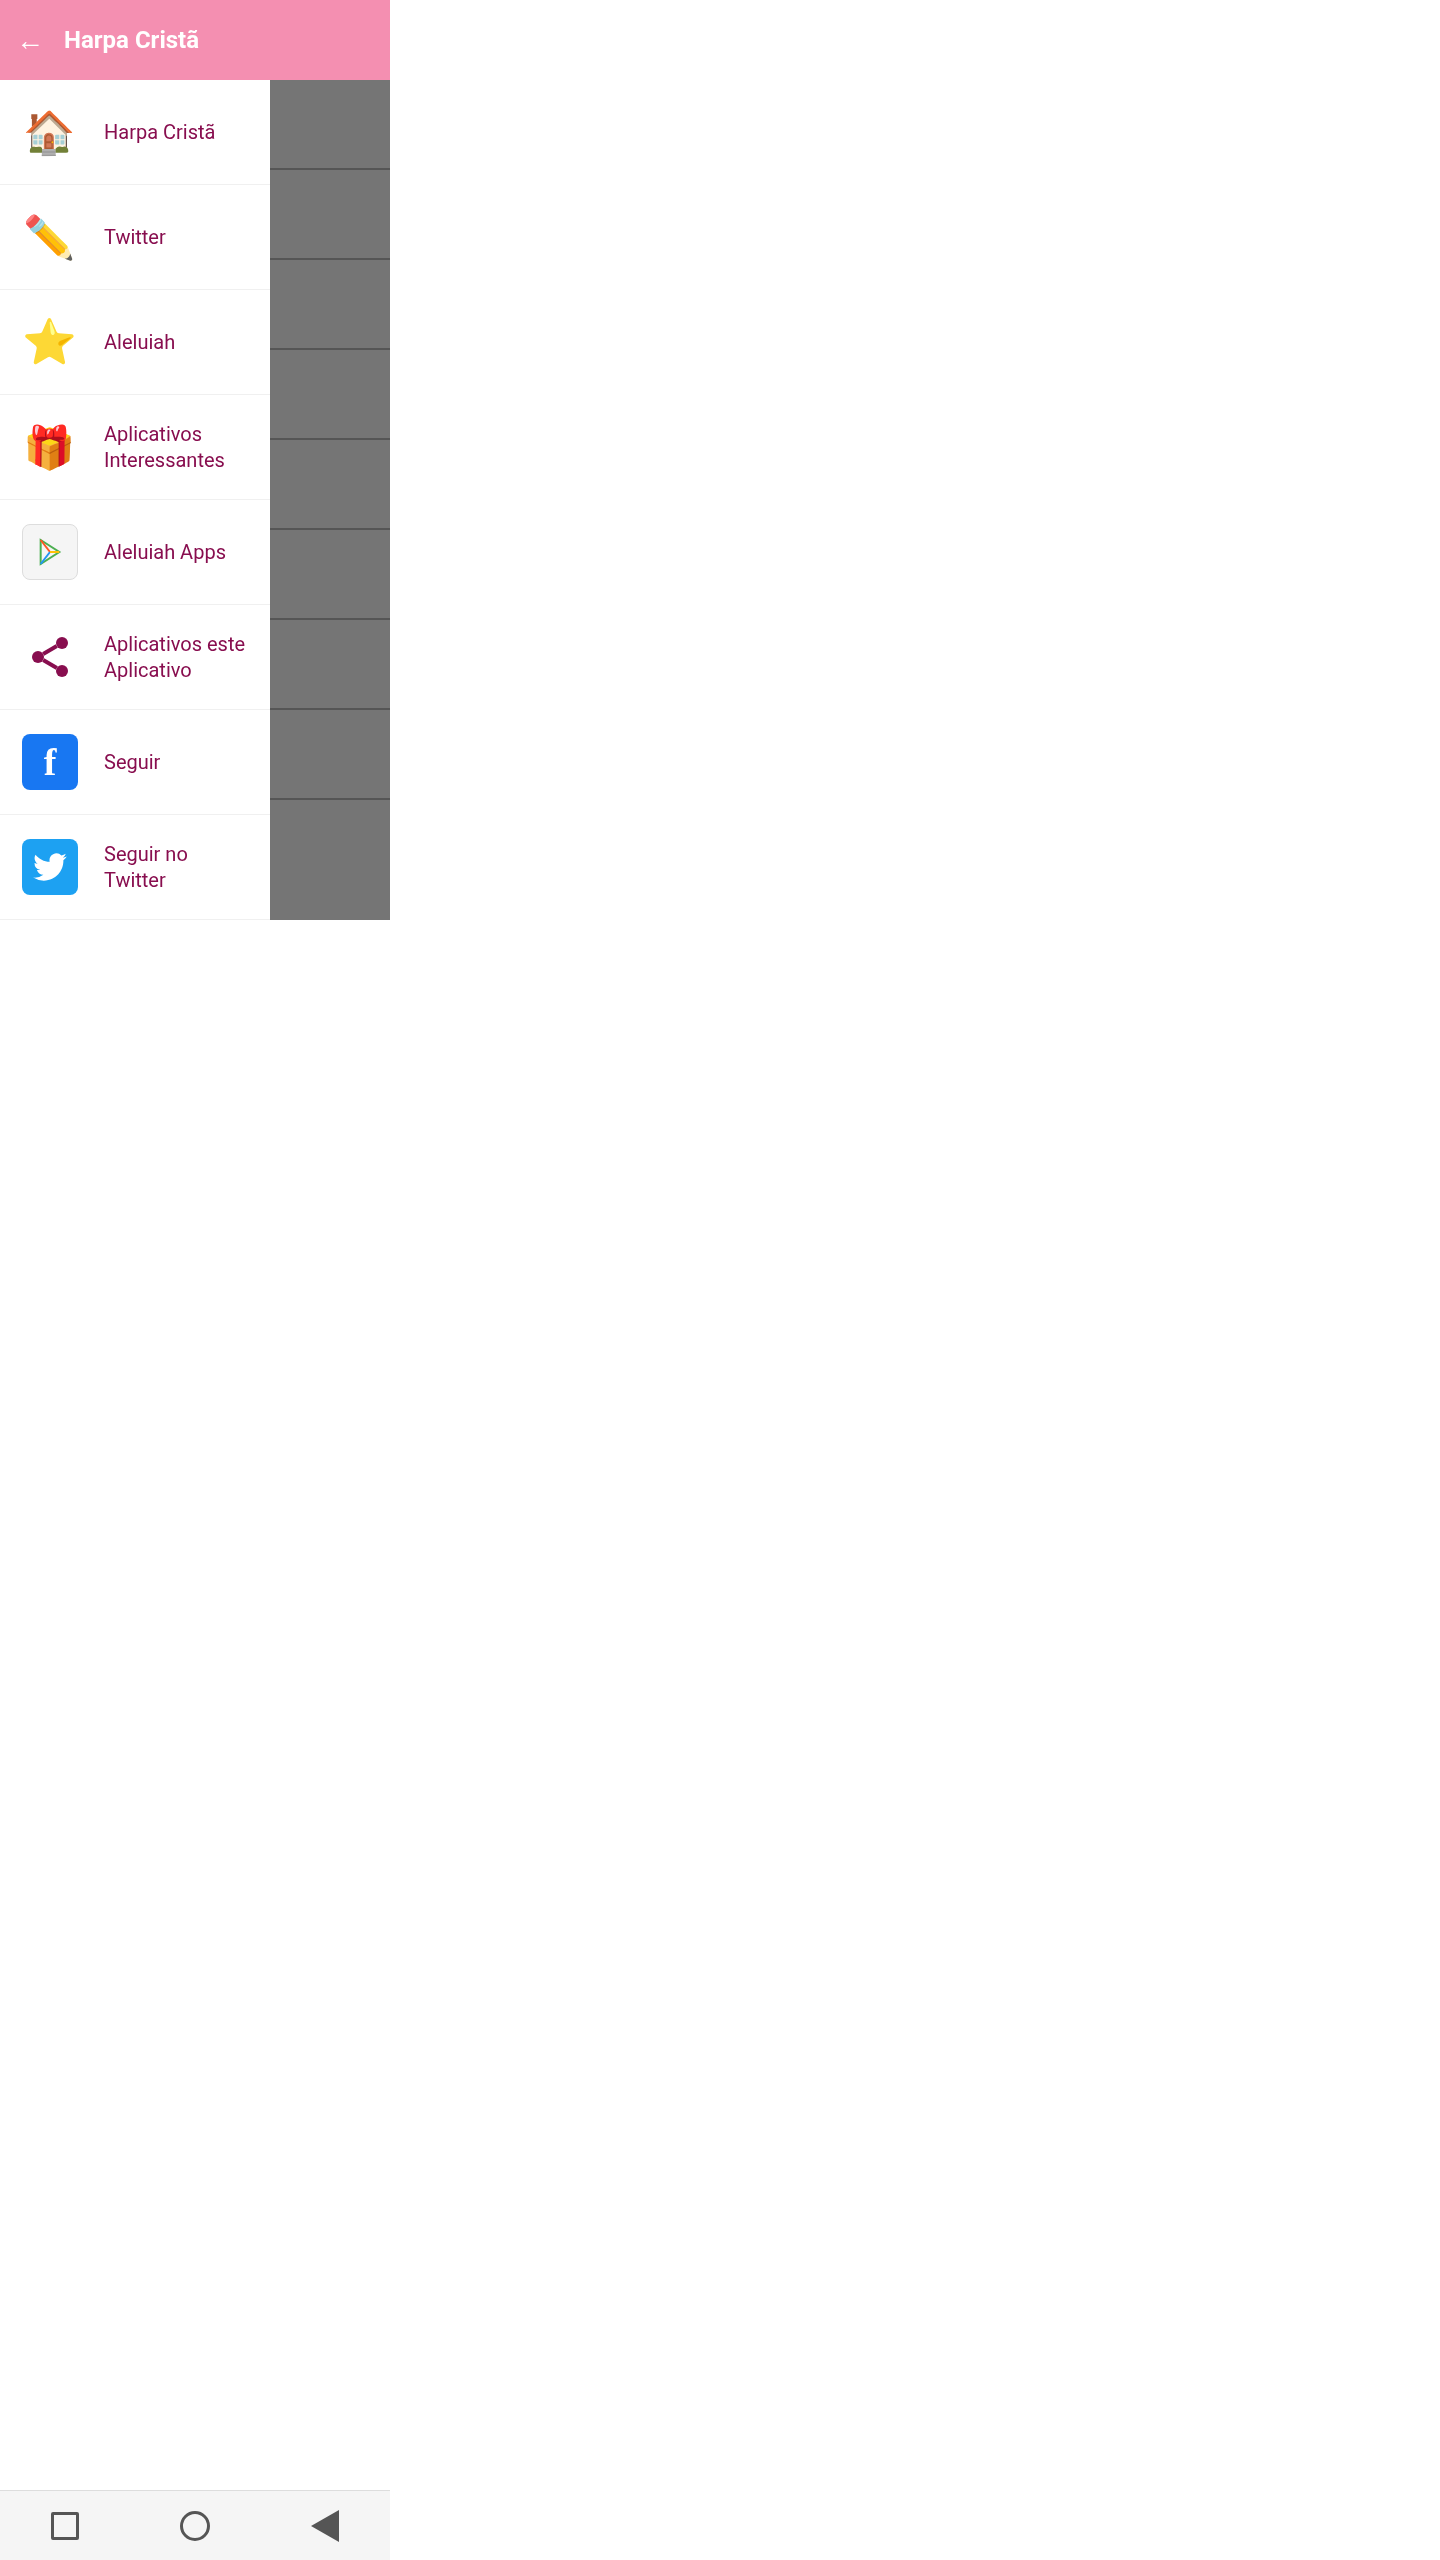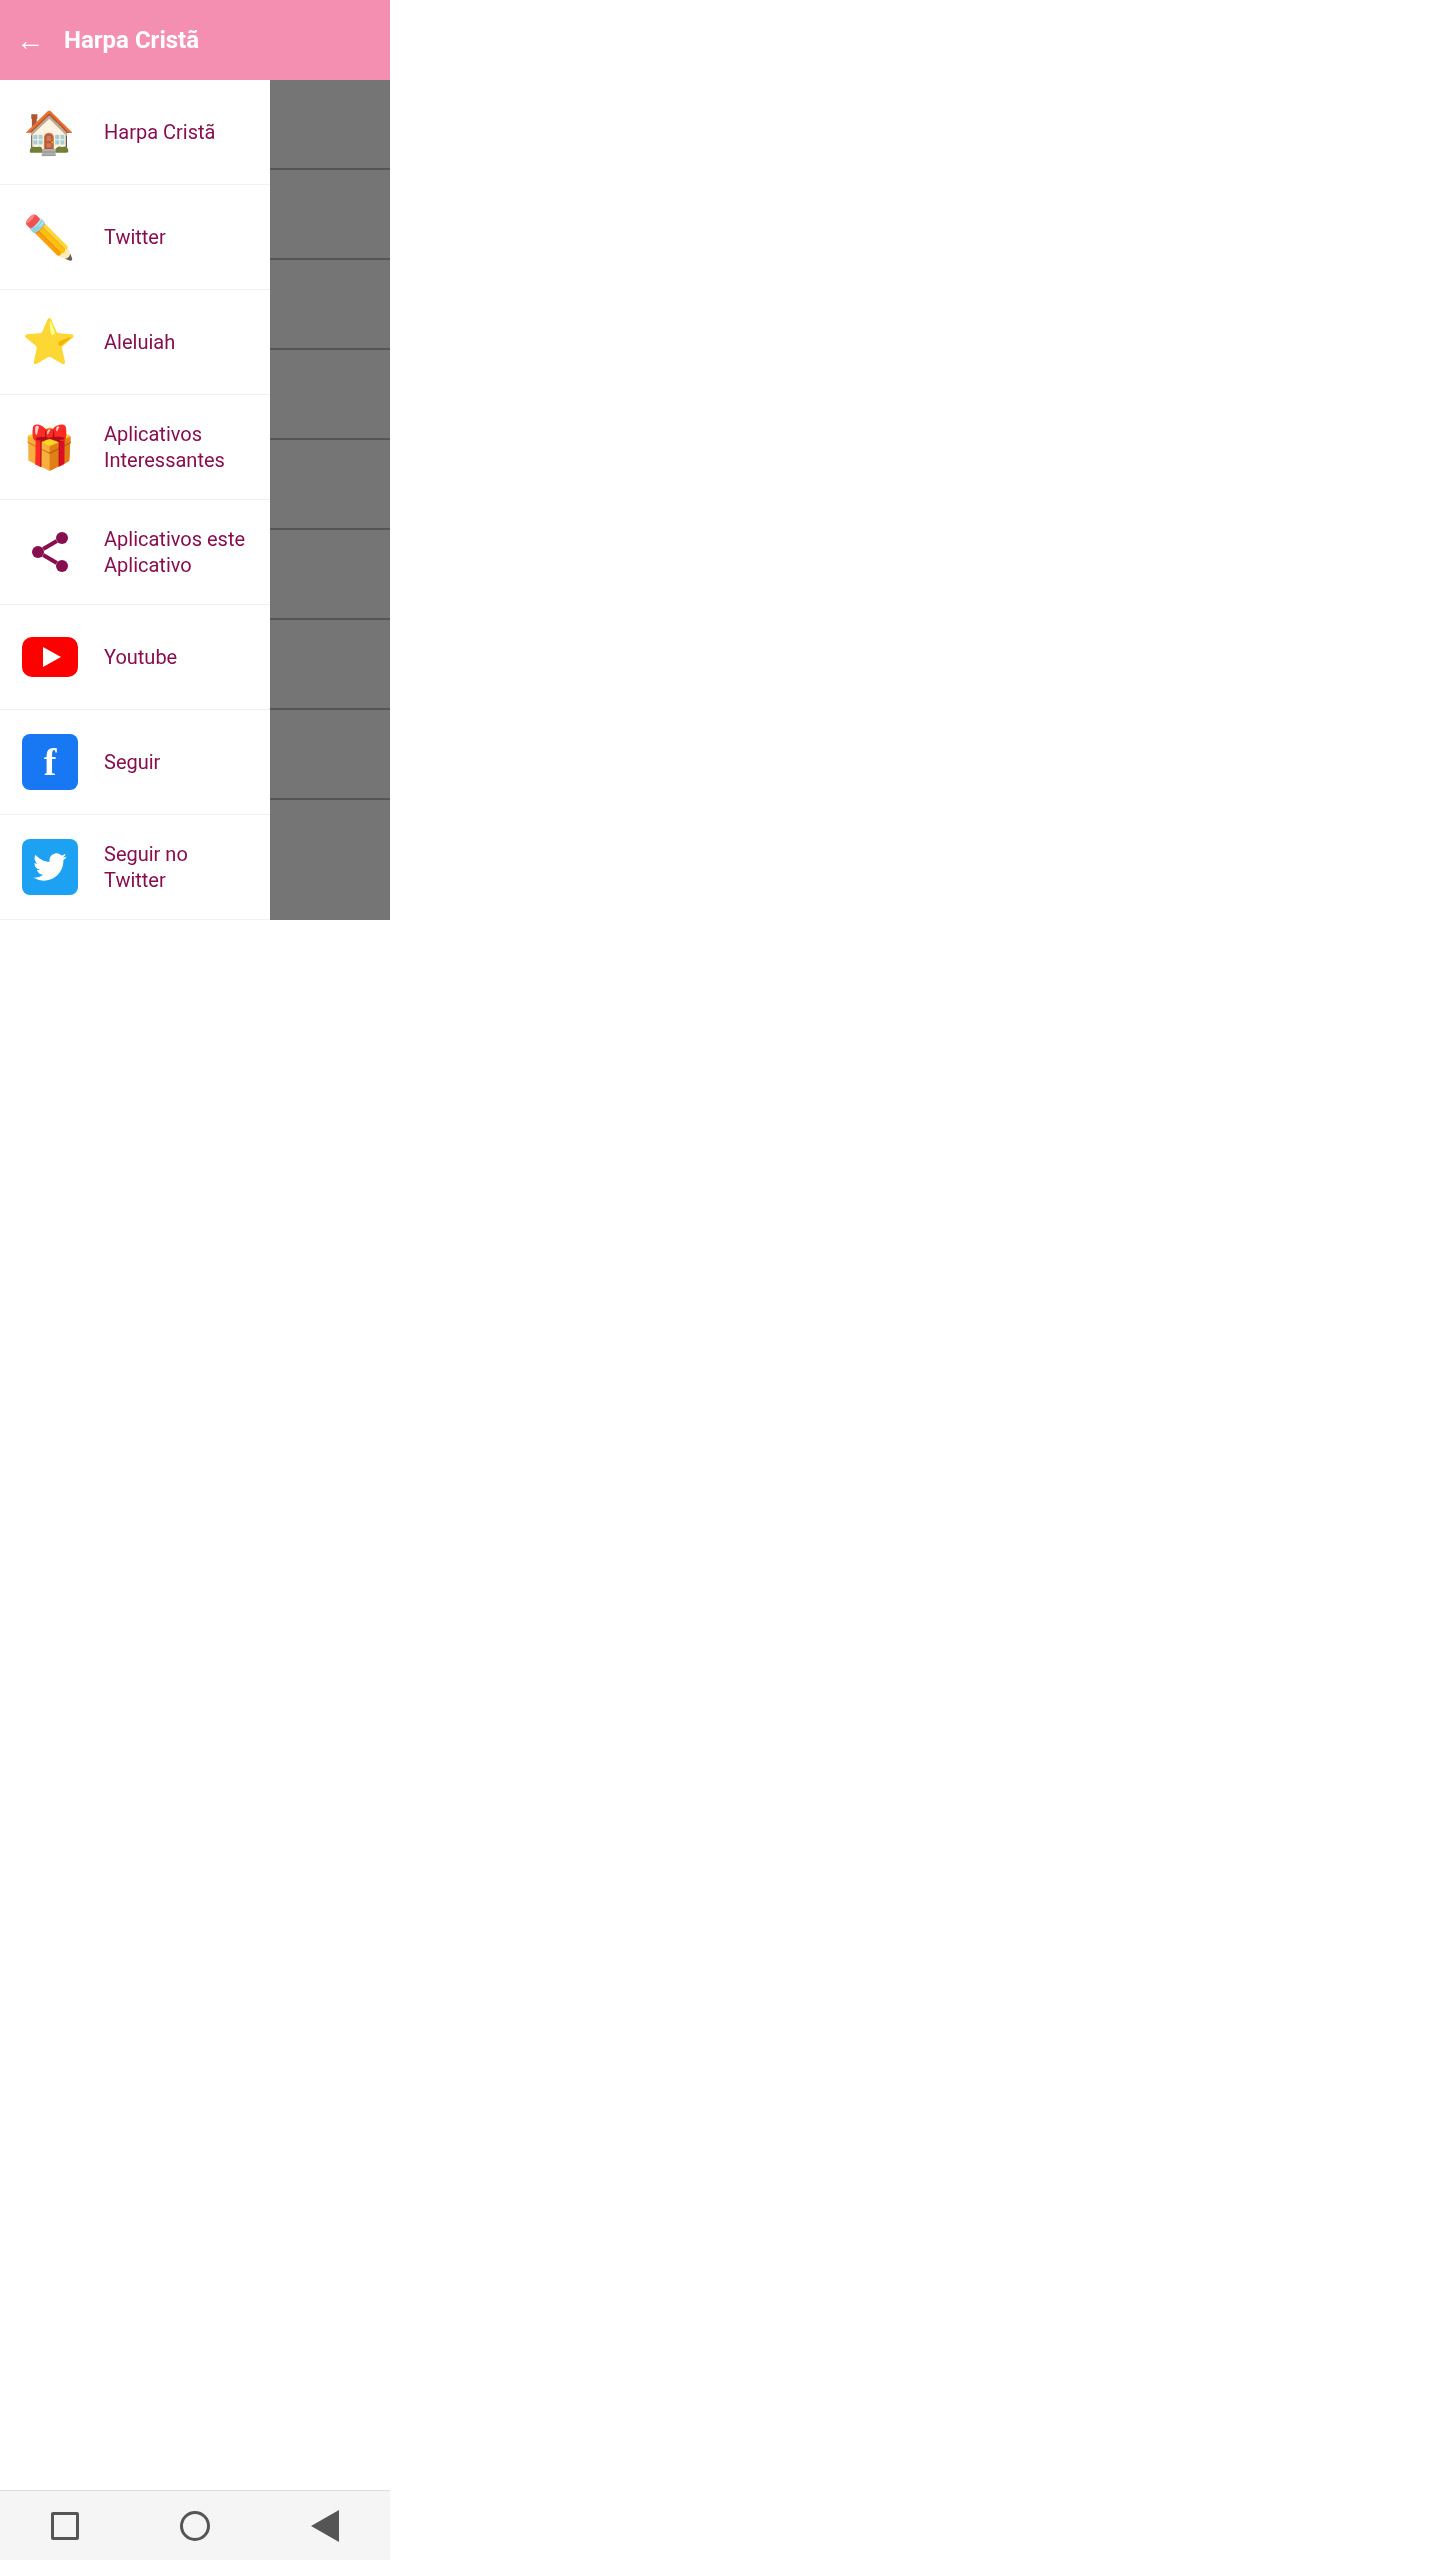--- a/index.html
+++ b/index.html
@@ -241,42 +241,47 @@
       <span class="menu-item-label">Aleluiah</span>
     </div>
 
     <div class="menu-item">
       <div class="menu-icon-wrap">
         <span style="font-size:42px;">🎁</span>
       </div>
       <span class="menu-item-label">Aplicativos Interessantes</span>
     </div>
 
+    <div class="menu-item">
+      <div class="menu-icon-wrap">
+        <div class="playstore-icon">
+          <svg width="32" height="32" viewBox="0 0 24 24">
+            <polygon points="5,3 19,12 5,21" fill="none" stroke="#4caf50" stroke-width="1.5"></polygon>
+            <line x1="5" y1="3" x2="12" y2="12" stroke="#ff5722" stroke-width="1.5"></line>
+            <line x1="12" y1="12" x2="5" y2="21" stroke="#2196f3" stroke-width="1.5"></line>
+            <line x1="12" y1="12" x2="19" y2="12" stroke="#ffc107" stroke-width="1.5"></line>
+          </svg>
+        </div>
+      </div>
+      <span class="menu-item-label">Aleluiah Apps</span>
+    </div>
 
     <div class="menu-item">
       <div class="menu-icon-wrap">
         <svg width="48" height="48" viewBox="0 0 24 24" fill="#880e4f">
           <circle cx="18" cy="5" r="3"></circle>
           <circle cx="6" cy="12" r="3"></circle>
           <circle cx="18" cy="19" r="3"></circle>
           <line x1="8.59" y1="13.51" x2="15.42" y2="17.49" stroke="#880e4f" stroke-width="2"></line>
           <line x1="15.41" y1="6.51" x2="8.59" y2="10.49" stroke="#880e4f" stroke-width="2"></line>
         </svg>
       </div>
       <span class="menu-item-label">Aplicativos este Aplicativo</span>
     </div>
 
-    <div class="menu-item">
-      <div class="menu-icon-wrap">
-        <div class="youtube-icon">
-          <div class="youtube-play"></div>
-        </div>
-      </div>
-      <span class="menu-item-label">Youtube</span>
-    </div>
 
     <div class="menu-item">
       <div class="menu-icon-wrap">
         <div class="facebook-icon">f</div>
       </div>
       <span class="menu-item-label">Seguir</span>
     </div>
 
     <div class="menu-item">
       <div class="menu-icon-wrap">

